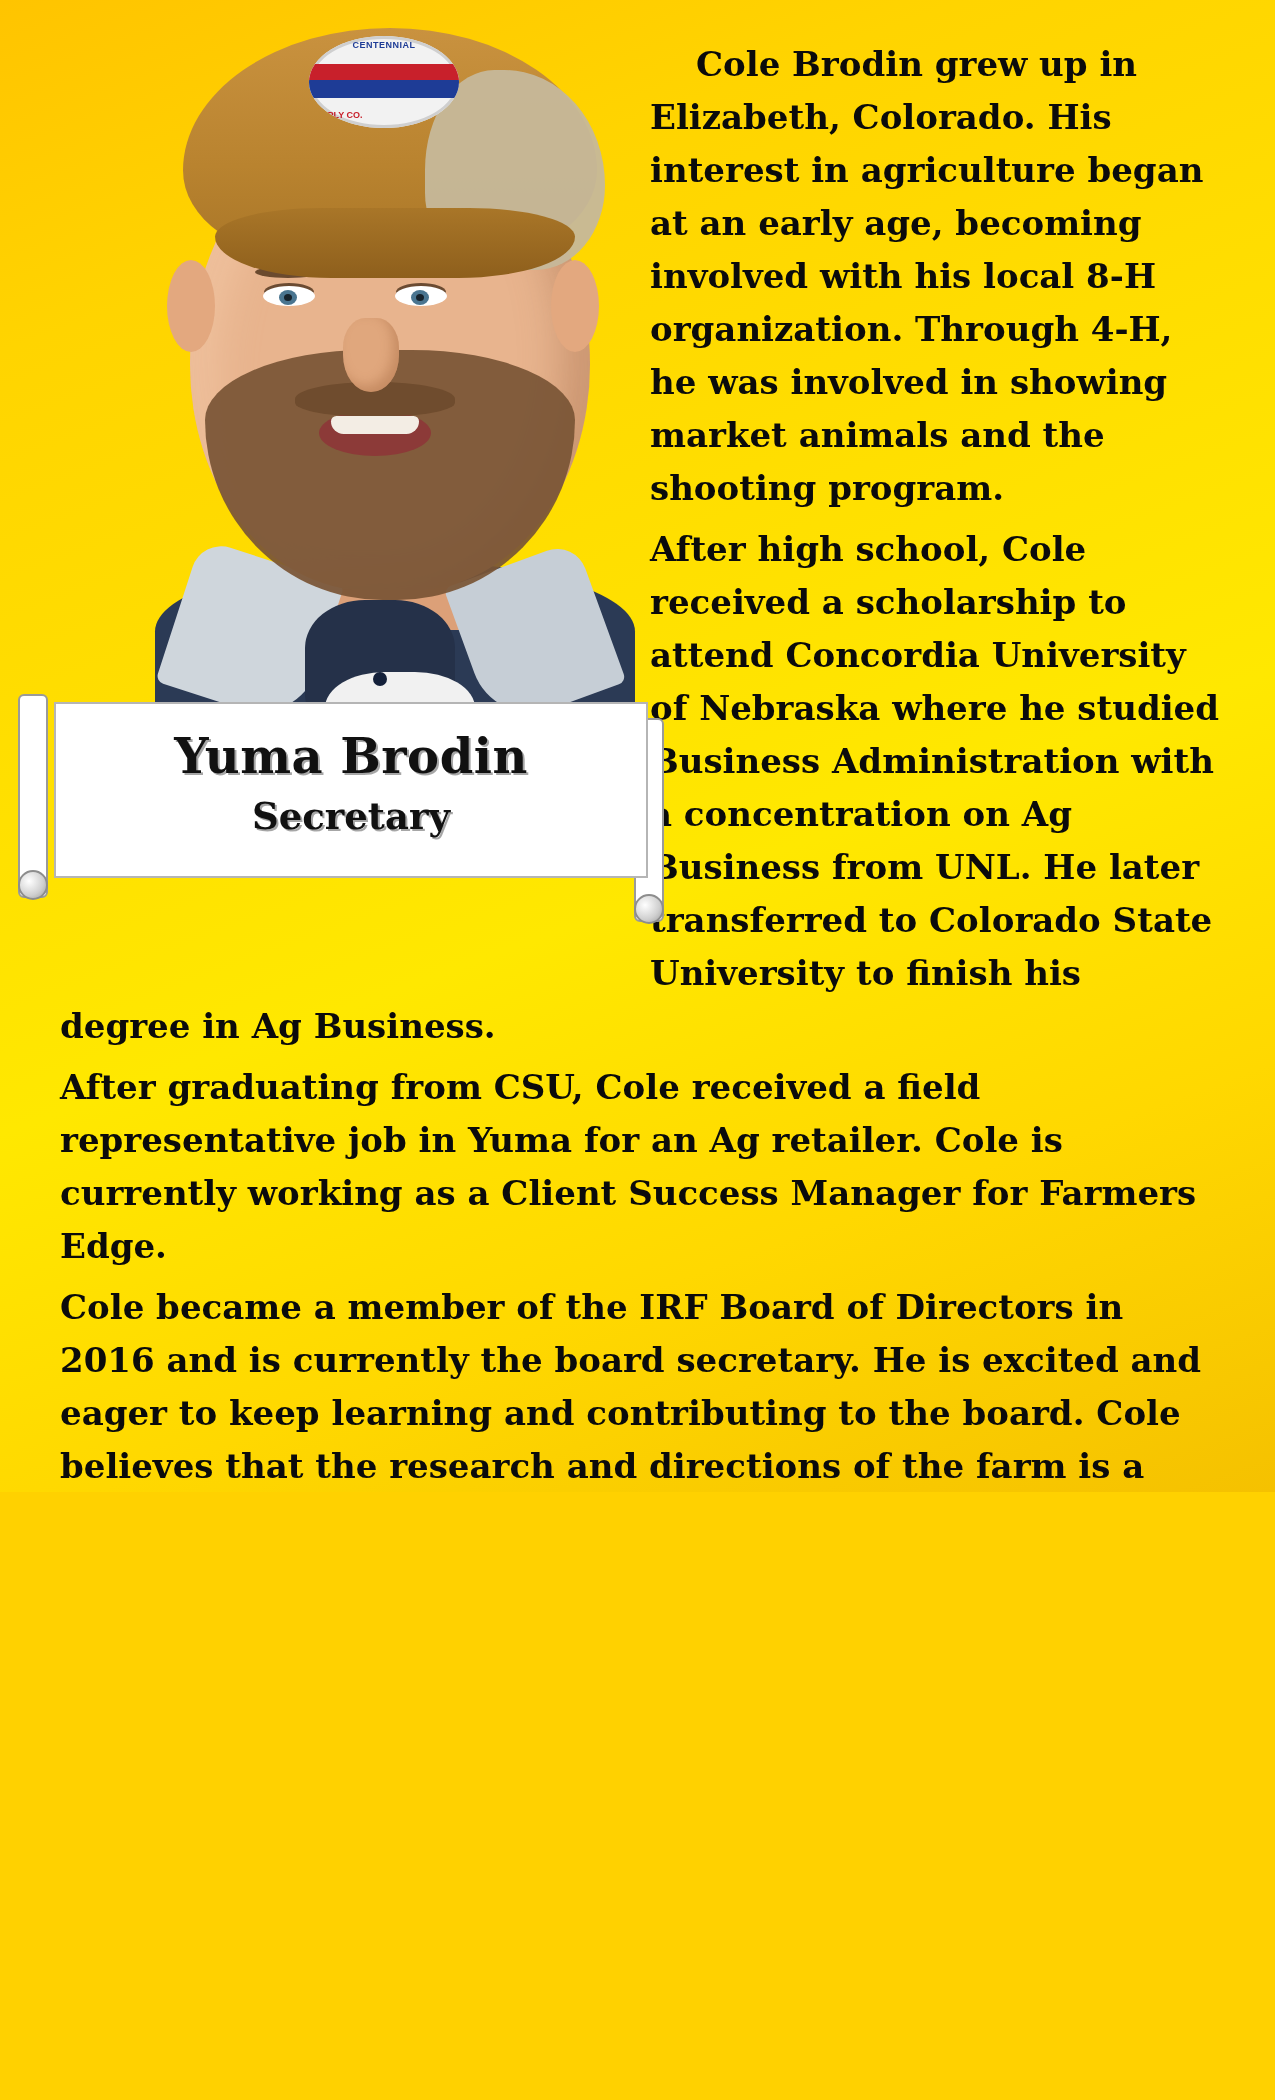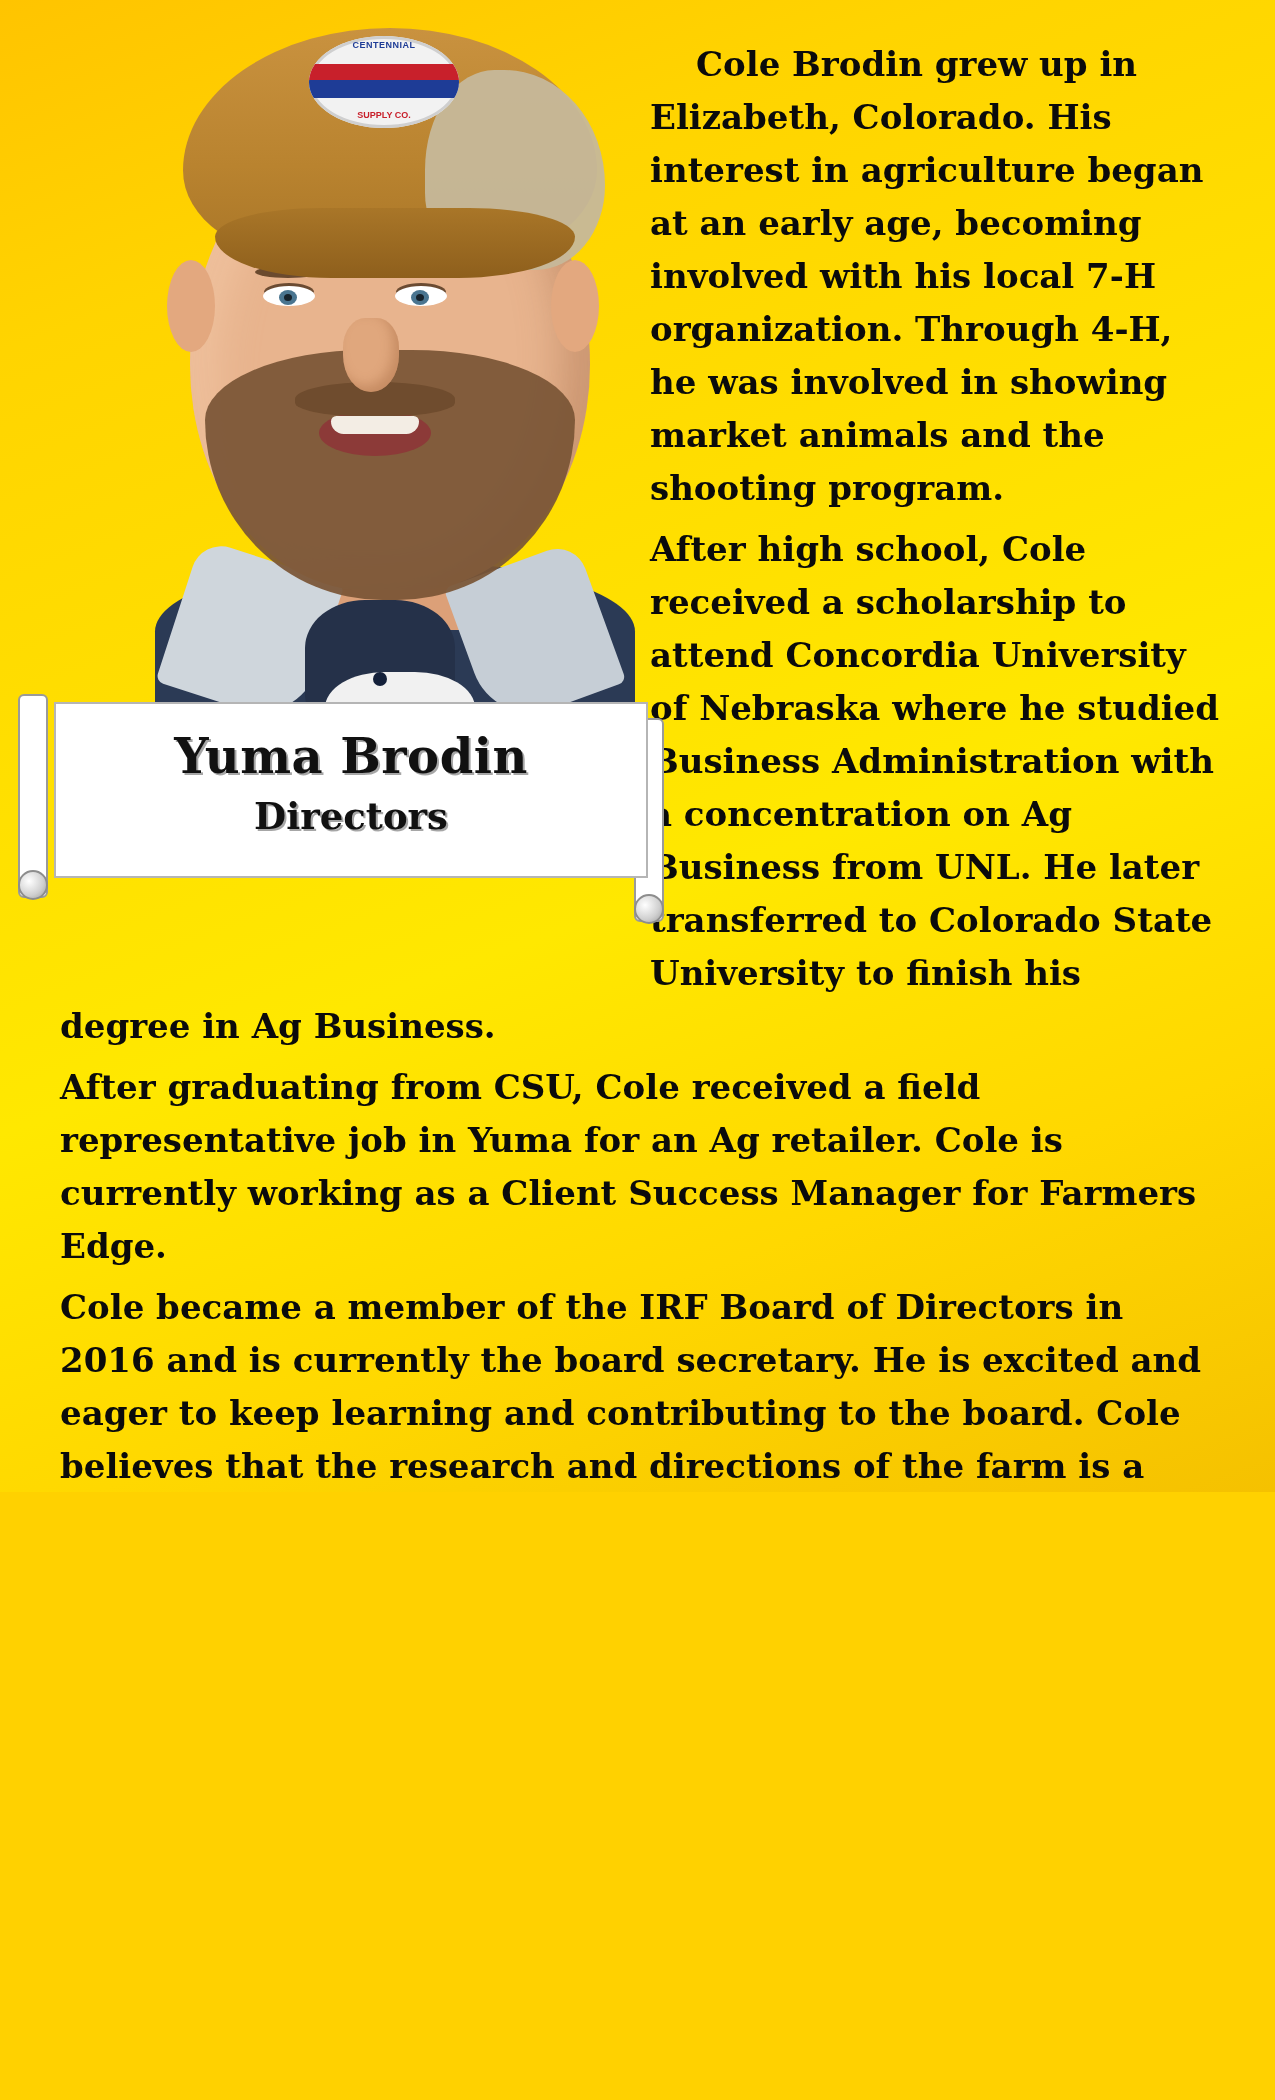--- a/index.html
+++ b/index.html
@@ -109,21 +109,21 @@
     text-align: center;
     font-family: "Liberation Sans", sans-serif;
     font-size: 9px;
     font-weight: bold;
     color: #1E3C96;
     letter-spacing: .5px;
   }
   .hat-logo-sub {
     position: absolute;
     left: 0; bottom: 8px; width: 150px;
-    text-align: center;
+    text-align: left;
     font-family: "Liberation Sans", sans-serif;
     font-size: 9px;
     font-weight: bold;
     color: #C8202B;
   }
 
   
   .eye {
     position: absolute;
     top: 286px;
@@ -371,30 +371,30 @@
     <div class="hat-logo">
       <div class="hat-logo-text">CENTENNIAL</div>
       <div class="band-red"></div>
       <div class="band-blue"></div>
       <div class="hat-logo-sub">SUPPLY CO.</div>
     </div>
   </div>
 
   <div class="bio">
     <div class="float-photo-space"></div>
-    <p class="para wrap-right">Cole Brodin grew up in Elizabeth, Colorado. His interest in agriculture began at an early age, becoming   involved with his local 7-H organization. Through 4-H, he was involved in showing market animals and the shooting program.</p>
+    <p class="para wrap-right">Cole Brodin grew up in Elizabeth, Colorado. His interest in agriculture began at an early age, becoming   involved with his local 8-H organization. Through 4-H, he was involved in showing market animals and the shooting program.</p>
     <p class="para">After high school, Cole received a scholarship to attend Concordia University of Nebraska where he studied Business Administration with a concentration on Ag Business from UNL. He later transferred to Colorado State University to finish his degree in Ag Business.</p>
     <p class="para">After graduating from CSU, Cole received a field representative job in Yuma for an Ag retailer. Cole is currently working as a Client Success Manager for Farmers Edge.</p>
     <p class="para">Cole became a member of the IRF Board of Directors in 2016 and is currently the board secretary. He is excited and eager to keep learning and contributing to the board. Cole believes that the research and directions of the farm is a great resource and is happy to continue to be apart of the invocation.</p>
   </div>
 
   <div class="banner">
     <div class="banner-scroll-left"></div>
     <div class="banner-scroll-right"></div>
     <div class="banner-face">
       <div class="banner-name">Yuma Brodin</div>
-      <div class="banner-title">Directors</div>
+      <div class="banner-title">Secretary</div>
     </div>
     <div class="banner-knob bl"></div>
     <div class="banner-knob br"></div>
   </div>
 
 </div>
 
 </body></html>

